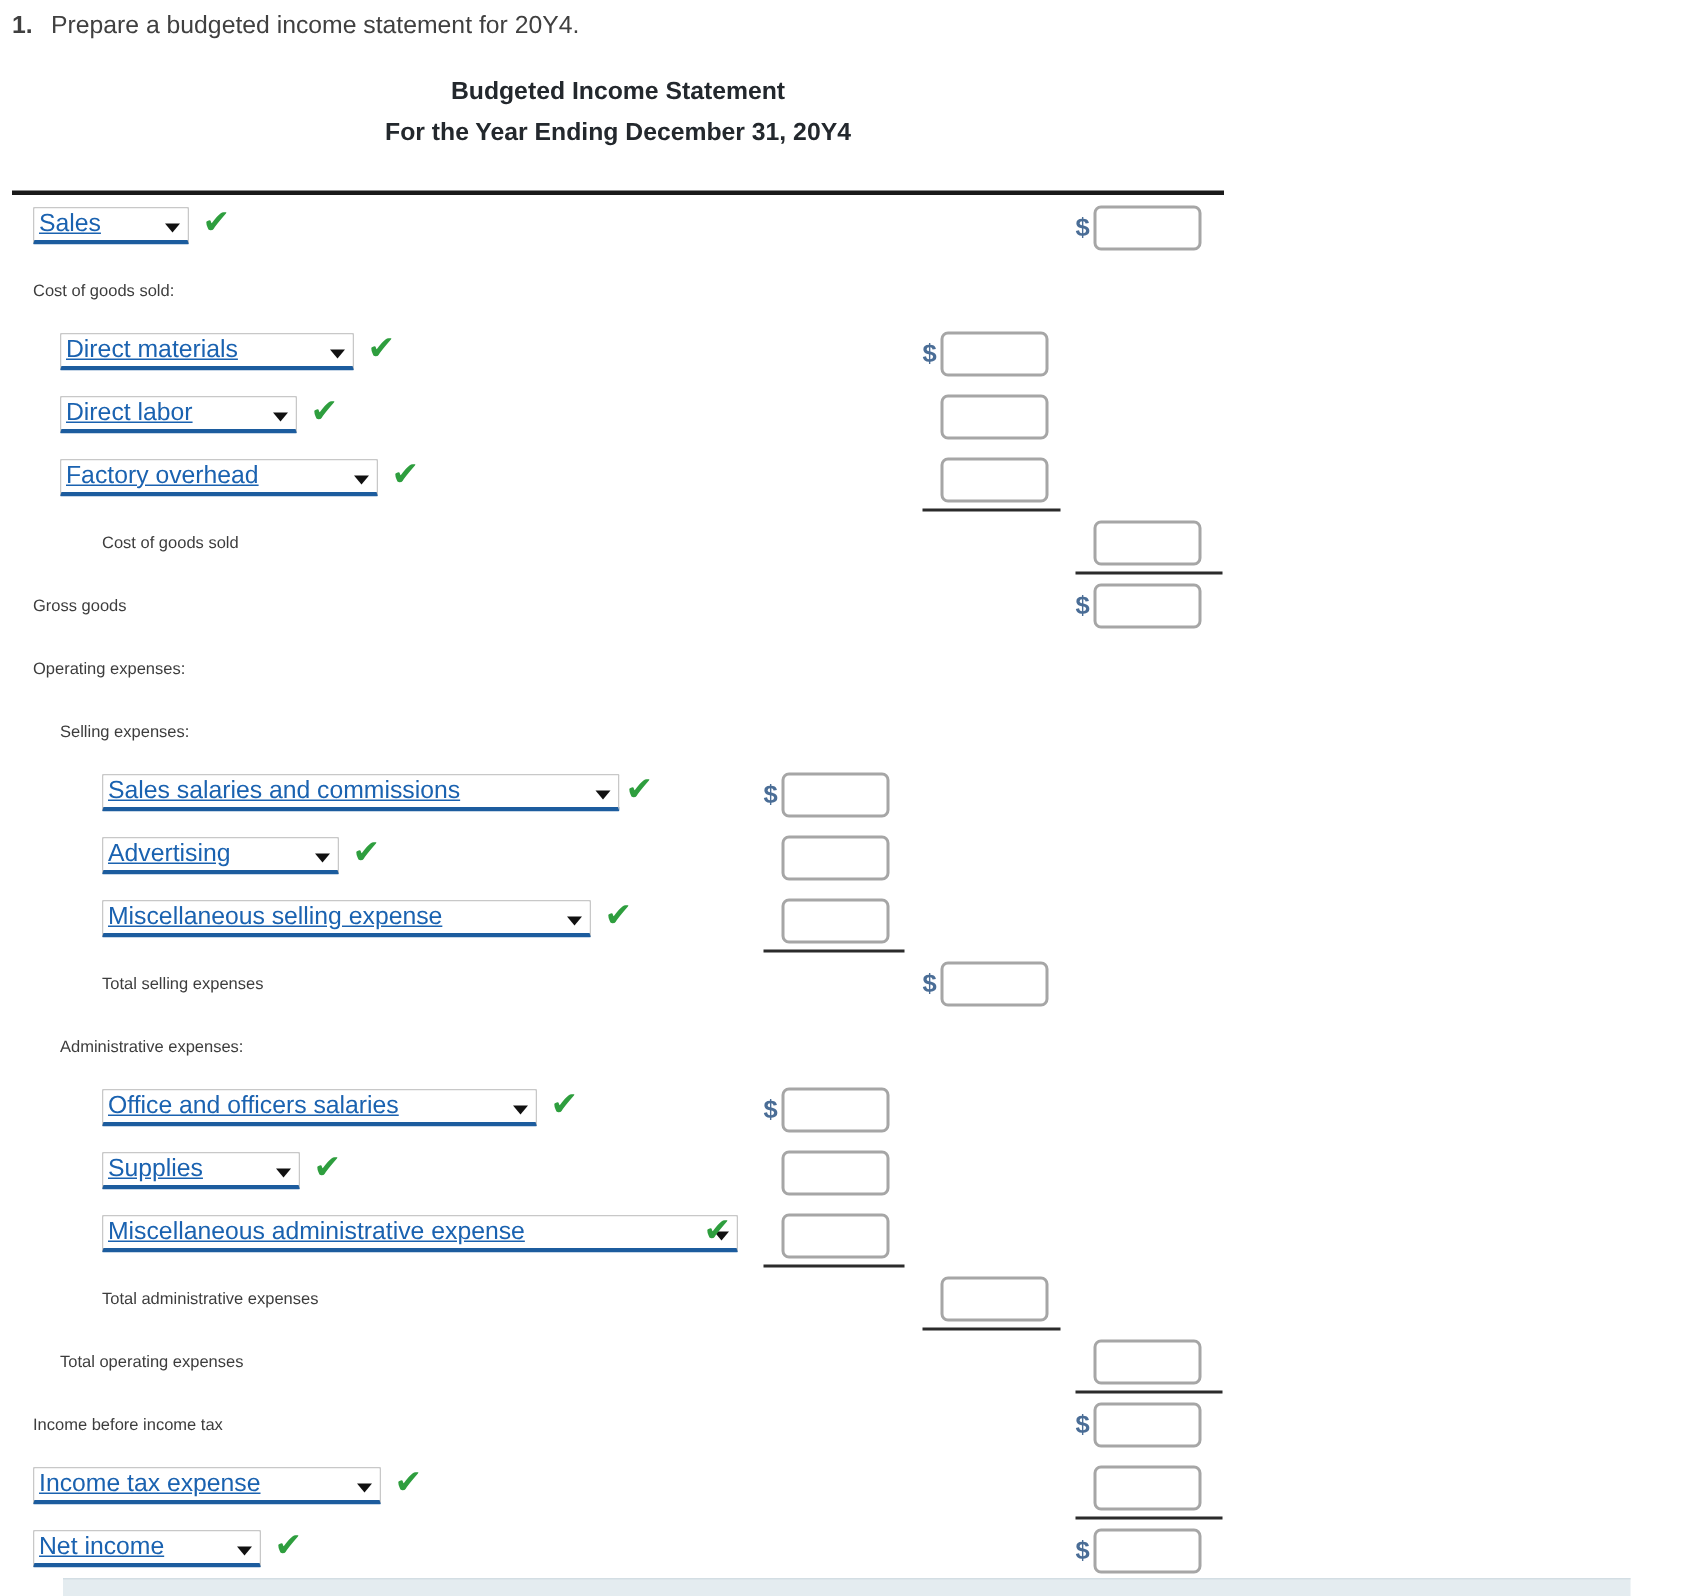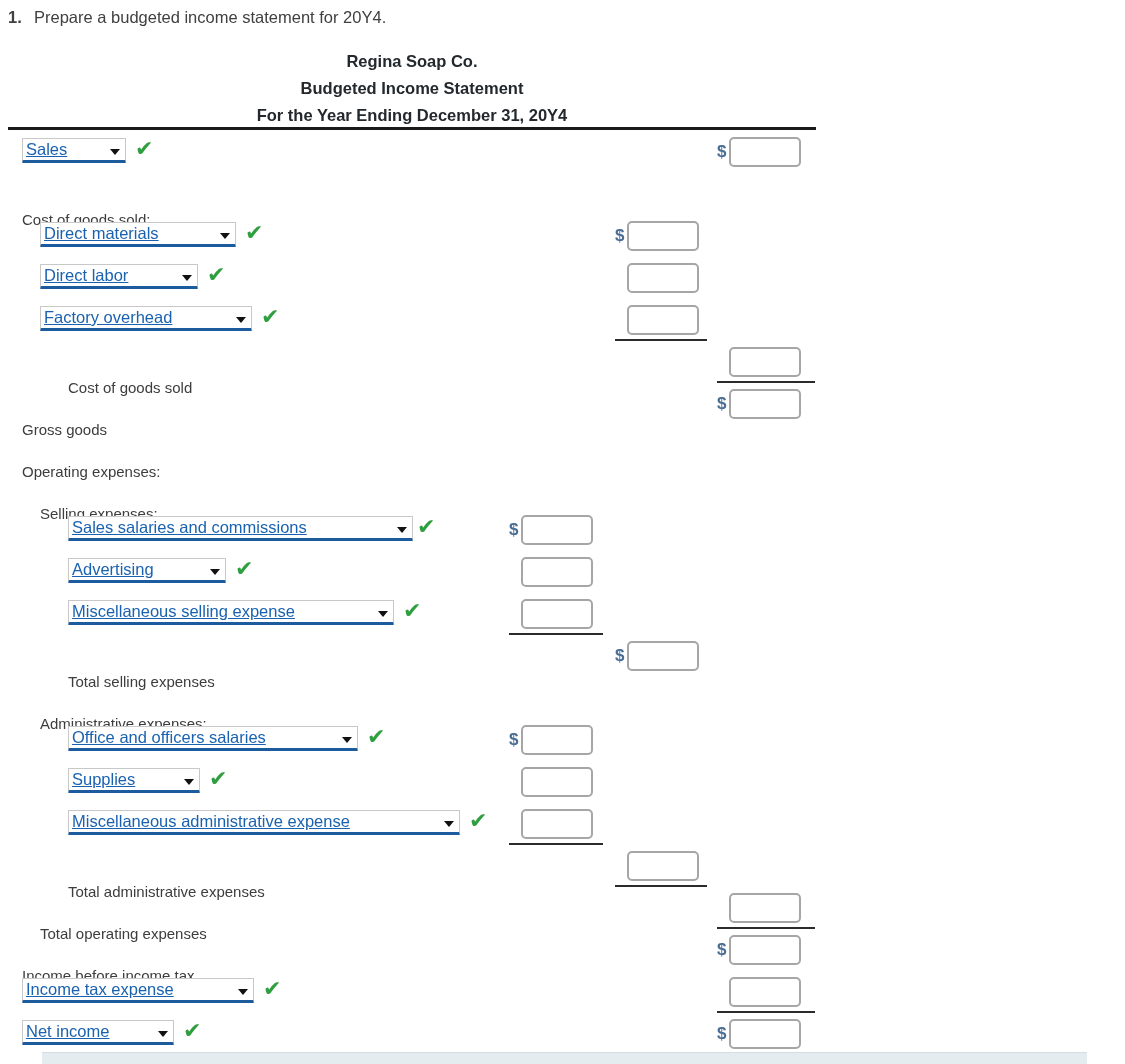--- a/index.html
+++ b/index.html
@@ -64,25 +64,24 @@
 
   .row {
     position: relative;
     height: 42px;
   }
 
   
   .label {
     position: absolute;
     top: 9px;
-    font-size: 15px;
+    font-size: 11px;
     color: #3d3d3d;
     white-space: nowrap;
     line-height: 20px;
-    margin-top: 26px;
   }
   .ind0 { left: 22px; }
   .ind1 { left: 40px; }
   .ind2 { left: 68px; }
 
   
   .acct-select {
     position: absolute;
     top: 5px;
     height: 25px;
@@ -196,21 +195,20 @@
   }
 </style>
 </head>
 <body>
 
 <div id="question-prompt">
   <span class="qnum">1.</span><span>Prepare a budgeted income statement for 20Y4.</span>
 </div>
 
 <div id="statement-heading">
-  <div>Regina Soap Co.</div>
   <div>Budgeted Income Statement</div>
   <div>For the Year Ending December 31, 20Y4</div>
 </div>
 <div id="header-rule"></div>
 
 <div id="statement-body">
     <div class="row">
       <div class="acct-select sel-ind0" style="width: 104px;"><span class="sel-text">Sales</span><span class="caret"></span></div>
       <span class="check" style="left: 135px;">✔</span>
       <span class="dollar c3d">$</span>
@@ -282,21 +280,21 @@
       <span class="check" style="left: 367px;">✔</span>
       <span class="dollar c1d">$</span>
       <input type="text" class="amt c1" style="">
     </div>
     <div class="row">
       <div class="acct-select sel-ind2" style="width: 132px;"><span class="sel-text">Supplies</span><span class="caret"></span></div>
       <span class="check" style="left: 209px;">✔</span>
       <input type="text" class="amt c1" style="">
     </div>
     <div class="row">
-      <div class="acct-select sel-ind2" style="width: 392px;"><span class="sel-text">Miscellaneous administrative expense</span><span class="caret"></span></div>
+      <div class="acct-select sel-ind2" style="width: 424px;"><span class="sel-text">Miscellaneous administrative expense</span><span class="caret"></span></div>
       <span class="check" style="left: 469px;">✔</span>
       <input type="text" class="amt c1" style="">
       <div class="rule c1" style="top: 38px;"></div>
     </div>
     <div class="row">
       <div class="label ind2">Total administrative expenses</div>
       <input type="text" class="amt c2" style="">
       <div class="rule c2" style="top: 38px;"></div>
     </div>
     <div class="row">

